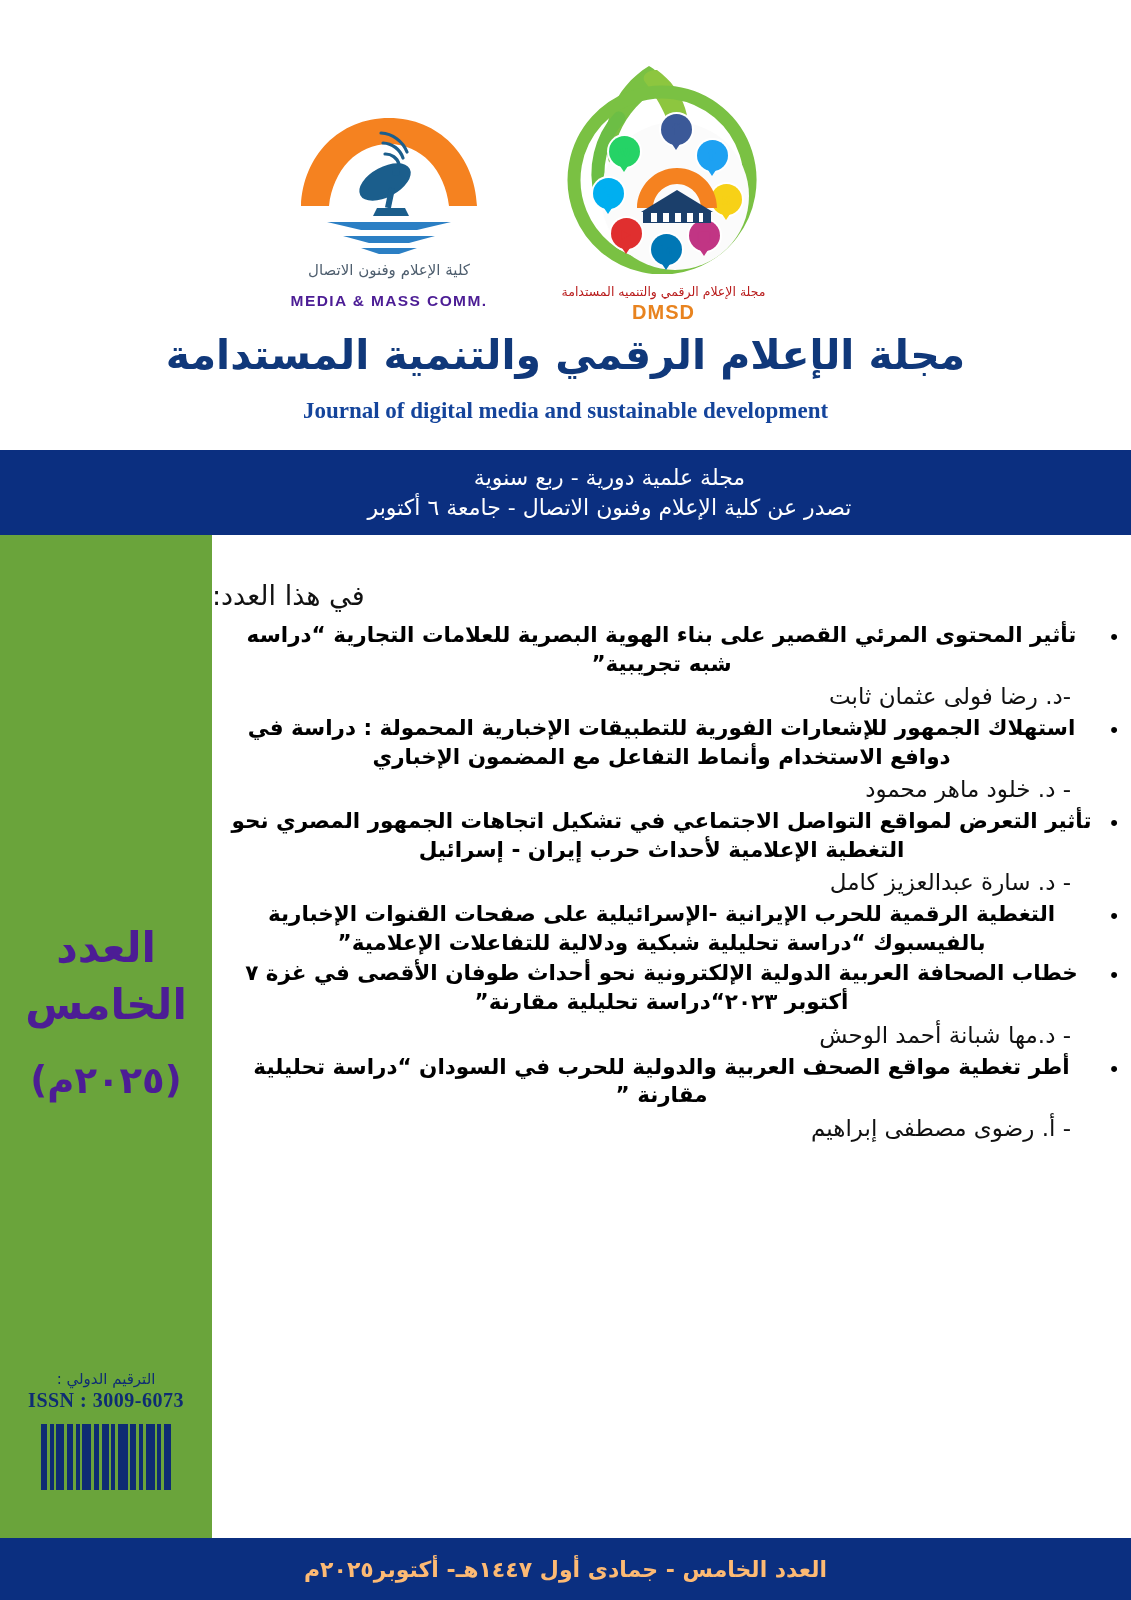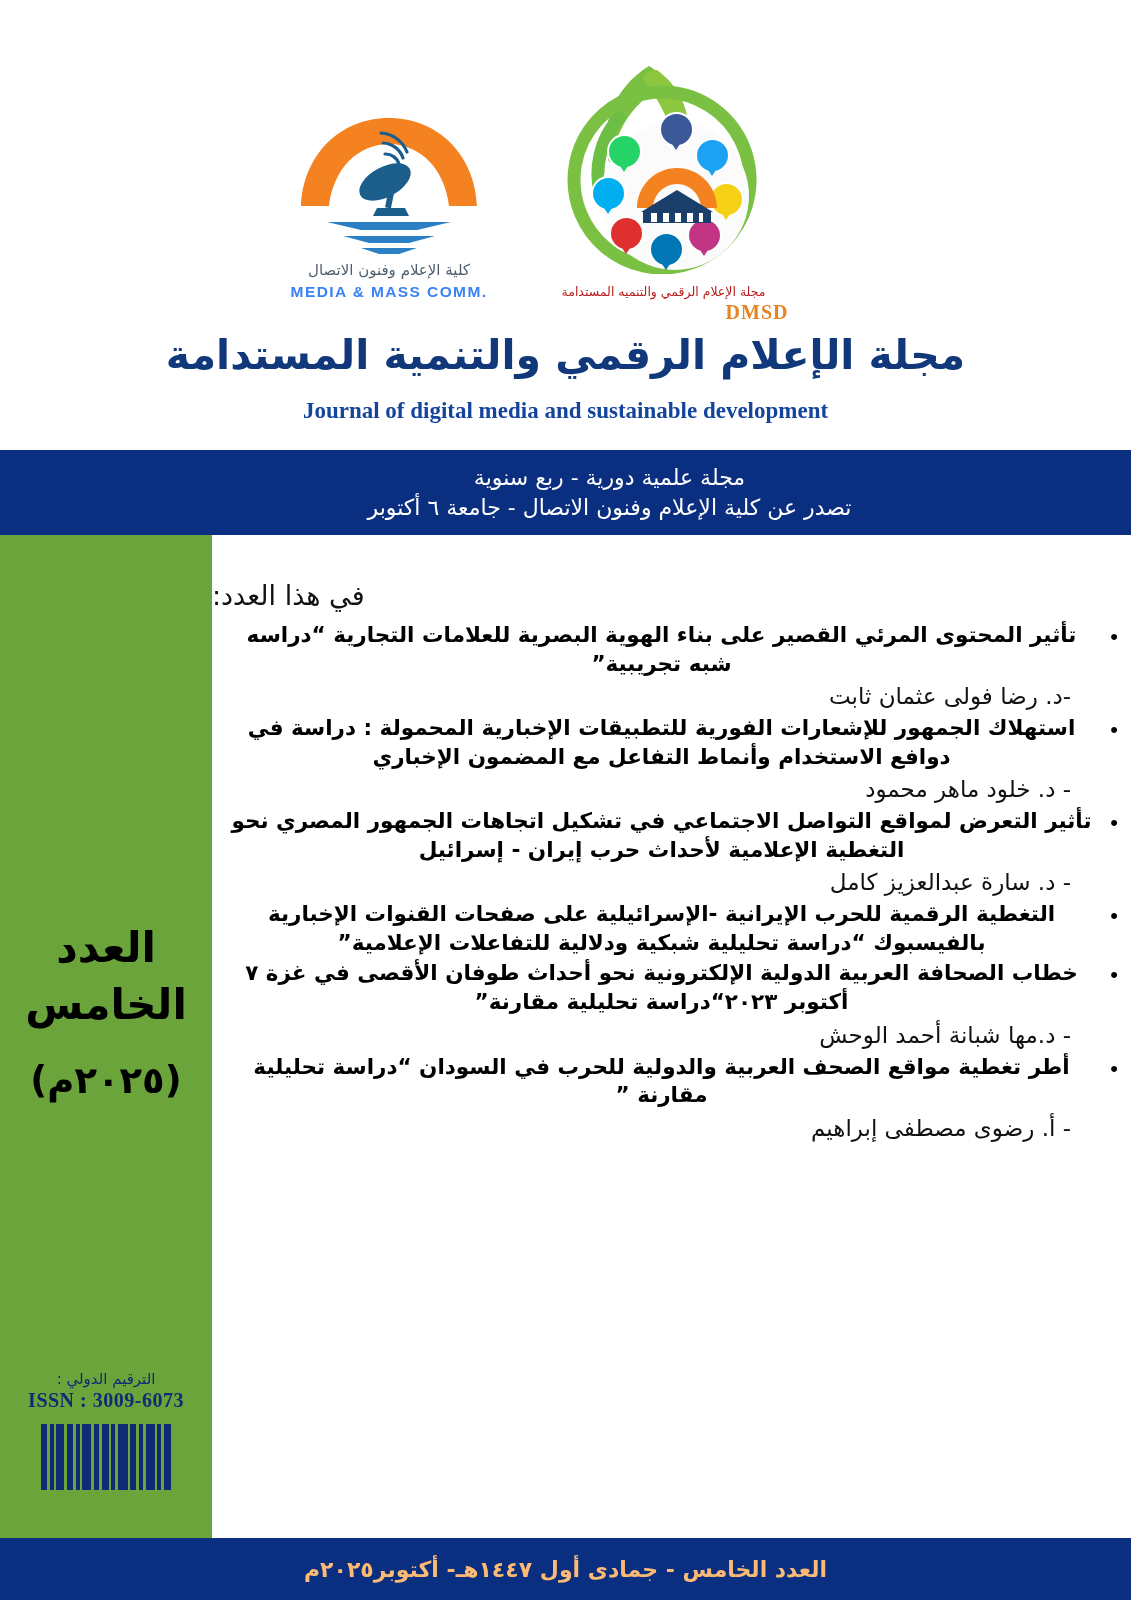--- a/index.html
+++ b/index.html
@@ -104,27 +104,26 @@
   .logo-caption-ar {
     font-family: "DejaVu Sans", sans-serif;
     font-size: 12.5px;
     color: #b91c1c;
     line-height: 1.1;
     margin-top: 1px;
     white-space: nowrap;
     direction: rtl;
   }
   .logo-caption-en {
-    font-family: Liberation Serif, serif;
+    font-family: Liberation Sans, sans-serif;
     font-size: 20px;
     font-weight: bold;
     color: #e8831f;
     letter-spacing: 1px;
     margin-top: 2px;
-    text-align: right;
   }
 
   
   .logo-faculty {
     width: 215px;
     position: relative;
     text-align: center;
     padding-top: 48px;
   }
   .arch-wrap {
@@ -138,24 +137,24 @@
     color: #4e5e6e;
     direction: rtl;
     line-height: 1.15;
     margin-top: 2px;
     white-space: nowrap;
   }
   .fac-caption-en {
     font-family: "Liberation Sans", sans-serif;
     font-size: 15.5px;
     font-weight: bold;
-    color: #3b82f6;
+    color: #4c1d95;
     letter-spacing: 1.4px;
     line-height: 1.15;
-    margin-top: 4px;
+    margin-top: 13px;
     direction: ltr;
     white-space: nowrap;
     text-align: center;
   }
 
   
   .title-ar {
     position: absolute;
     left: 0; top: 331px;
     width: 1131px;
@@ -213,21 +212,21 @@
     color: #0e2c73;
     direction: rtl;
     text-align: center;
   }
   .issue-block {
     position: absolute;
     left: 0; top: 385px;
     width: 212px;
     font-family: "DejaVu Sans", sans-serif;
     font-weight: bold;
-    color: #000000;
+    color: #4c1d95;
   }
   .issue-word {
     font-size: 42px;
     line-height: 1.35;
     white-space: nowrap;
   }
   .issue-year {
     font-size: 37px;
     margin-top: 26px;
     white-space: nowrap;

